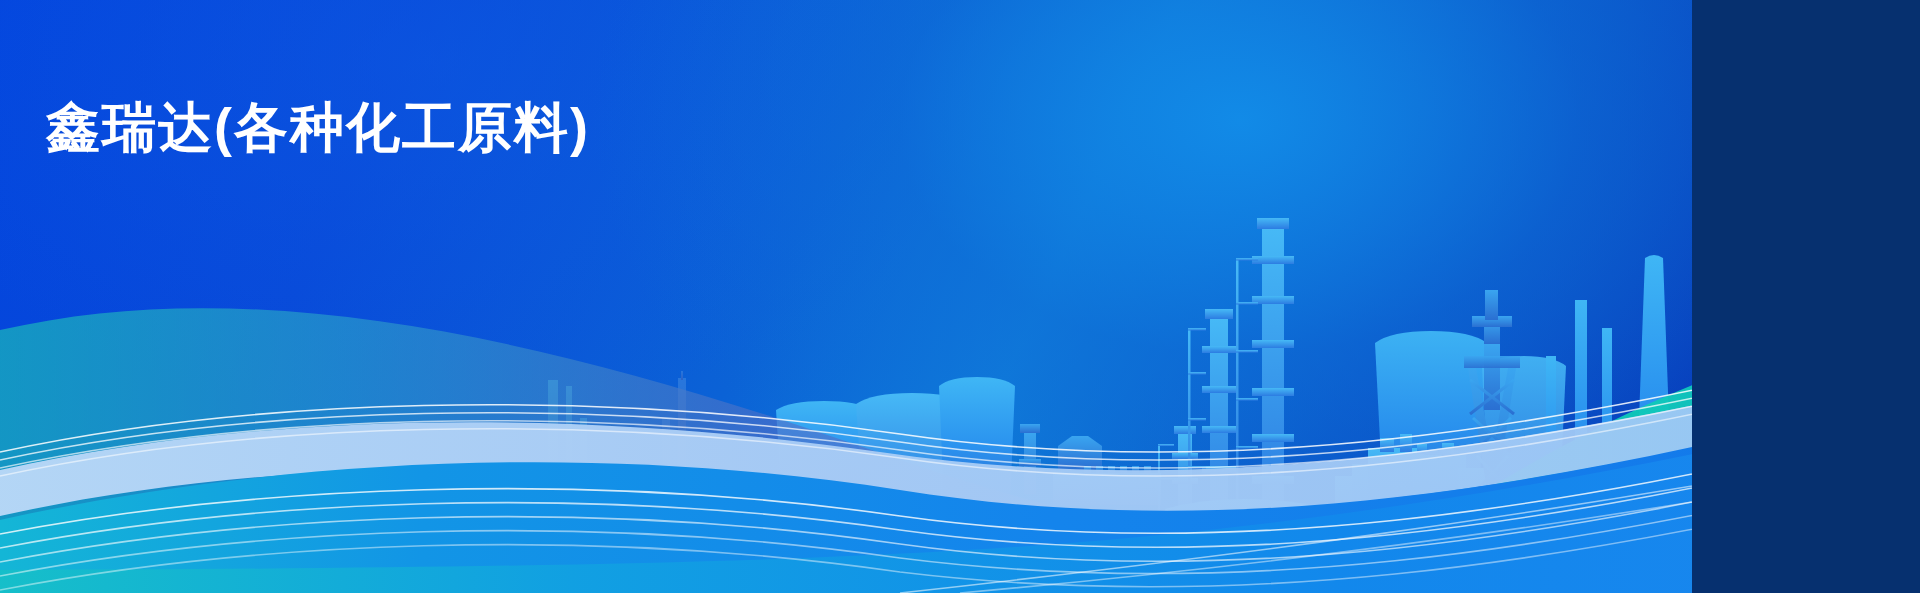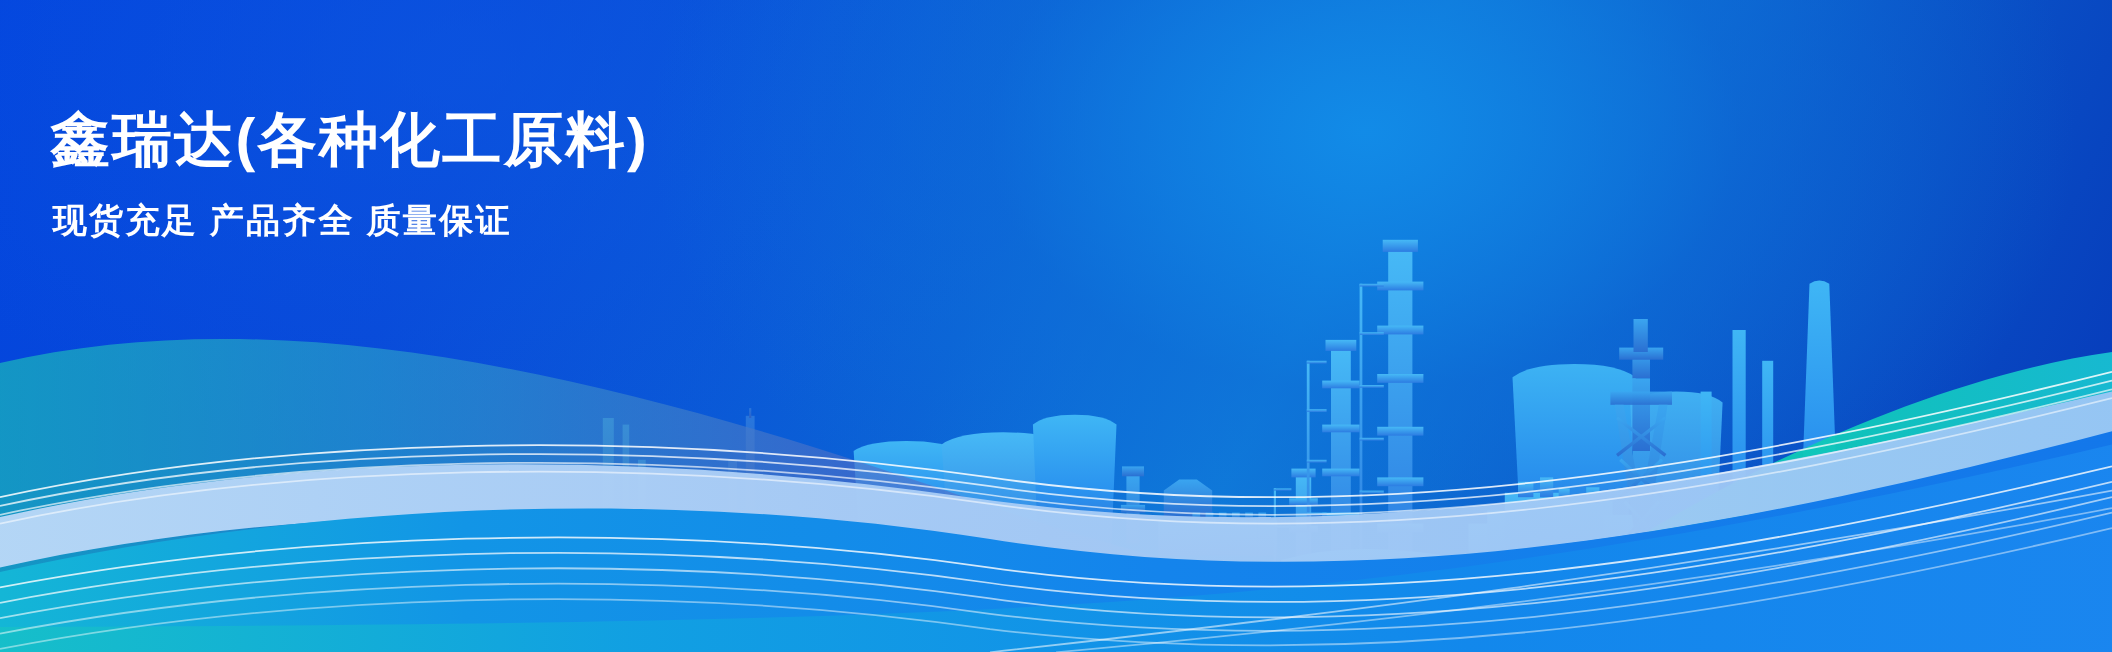--- a/index.html
+++ b/index.html
@@ -7,21 +7,21 @@
     margin: 0;
     padding: 0;
     background: #06306f;
   }
   body {
     font-family: "Liberation Sans", "DejaVu Sans", sans-serif;
   }
 
   #banner {
     position: relative;
-    width: 1920px;
+    width: 1692px;
     height: 593px;
     overflow: hidden;
     
     background:
       radial-gradient(ellipse 900px 620px at 1240px 120px, rgba(18,140,232,0.95) 0%, rgba(14,110,216,0.55) 38%, rgba(9,70,195,0.0) 72%),
       radial-gradient(ellipse 820px 520px at 430px 60px, rgba(13,90,228,0.55) 0%, rgba(10,70,210,0.0) 70%),
       linear-gradient(115deg, #0345de 0%, #0849d8 22%, #0b62d6 46%, #0f7cd9 60%, #0a56c9 78%, #0636b8 100%);
   }
 
   .layer {
@@ -275,16 +275,15 @@
       <path opacity="0.60" d="M0 562 C 250 514, 580 498, 900 544 C 1230 590, 1550 540, 1920 452"></path>
       <path opacity="0.50" d="M0 576 C 250 528, 580 512, 900 558 C 1230 600, 1550 554, 1920 466"></path>
       <path opacity="0.45" d="M0 590 C 250 542, 580 526, 900 572 C 1230 612, 1550 568, 1920 480"></path>
       <path opacity="0.55" d="M900 593 C 1200 560, 1520 520, 1920 446"></path>
       <path opacity="0.45" d="M960 593 C 1240 568, 1560 530, 1920 462"></path>
     </g>
   </svg>
 
   <div id="text-block">
     <div id="headline">鑫瑞达(各种化工原料)</div>
-    <div id="subhead">现货充足 产品齐全 质量保证</div>
   </div>
 
 </div>
 
 </body></html>

